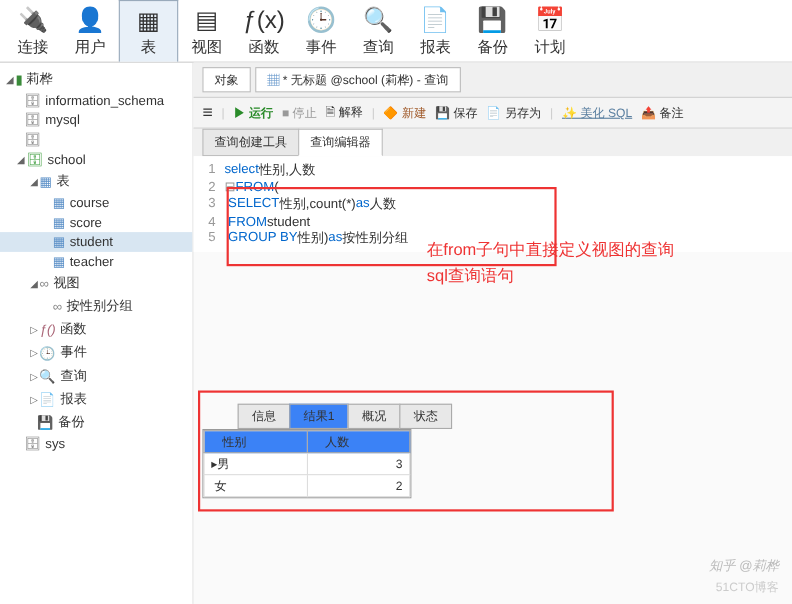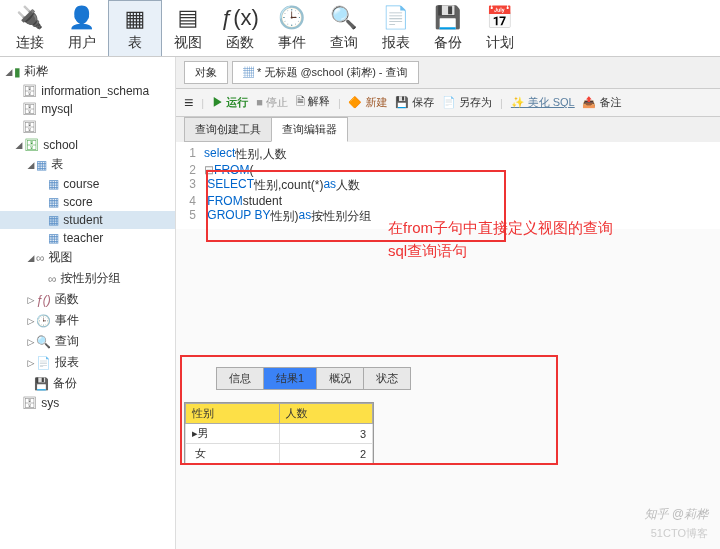--- a/index.html
+++ b/index.html
@@ -30,26 +30,26 @@
 .b-sql { color:#5a7fa0;text-decoration:underline; }
 .subtab { display:flex; padding:0 8px; background:#f0f0f0; }
 .subtab div { padding:4px 10px; border:1px solid #bbb; background:#e8e8e8; cursor:pointer; font-size:11px; margin-right:-1px; }
 .subtab div.active { background:#fff; border-bottom:1px solid #fff; }
 .editor { position:relative; background:#fff; padding:4px; font-family:Consolas,monospace; font-size:12px; }
 .line { display:flex; }
 .lnum { width:24px; text-align:right; color:#999; padding-right:8px; }
 .kw { color:#0066cc; }
 .redbox { position:absolute; border:2px solid #e33; pointer-events:none; }
 .annot { position:absolute; color:#e33; font-size:15px; line-height:1.5; }
-.restabs { display:flex; margin:8px 0 12px 8px;padding-left:32px; }
+.restabs { display:flex; margin:8px 0 0 8px;padding-left:32px; }
 .restabs div { padding:3px 12px; border:1px solid #aaa; background:#e8e8e8; cursor:pointer; font-size:11px; margin-right:-1px; }
 .restabs div.active { background:#3b82f6; }
 .resgrid { margin:0 8px; border:1px solid #999; background:#fff; width:190px; }
 .resgrid table { width:100%; border-collapse:collapse; }
-.resgrid th { background:#fde047; border:1px solid #aaa; padding:2px 6px; text-align:left; font-weight:normal; font-size:11px; }
+.resgrid th { background:#3b82f6; border:1px solid #aaa; padding:2px 16px; text-align:left; font-weight:normal; font-size:11px; }
 .resgrid td { border:1px solid #ddd; padding:2px 6px; font-size:11px; }
 .watermark { position:absolute; bottom:8px; right:12px; color:#bbb; font-size:12px; font-style:italic;}
 .wm2 { position:absolute; bottom:8px; right:12px; color:#ccc; font-size:11px; }
 </style>
 </head>
 <body>
 
 <div class="toolbar" id="tb">
     <div class="tb-item">
       <div class="icon">🔌</div>

